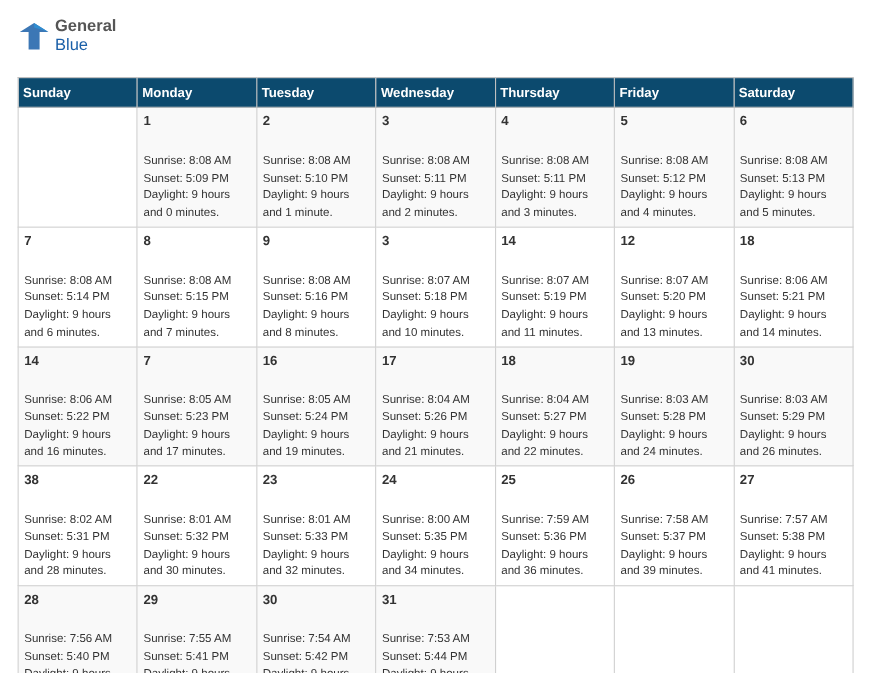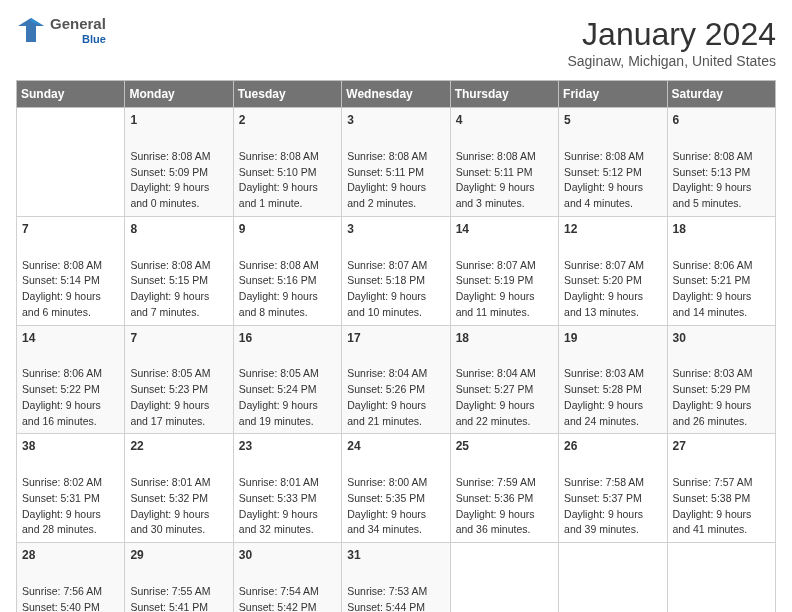--- a/index.html
+++ b/index.html
@@ -7,42 +7,41 @@
       font-family: Arial, sans-serif;
       background: #fff;
       width: 792px;
       min-height: 612px;
       padding: 16px;
     }
     .header {
       display: flex;
       align-items: flex-start;
       justify-content: space-between;
-      margin-bottom: 11px;
+      margin-bottom: 21px;
     }
     .logo {
       display: flex;
       align-items: center;
       gap: 4px;
     }
     .logo-text {
       display: flex;
       flex-direction: column;
       line-height: 1.1;
     }
     .logo-general {
       font-size: 15px;
       font-weight: bold;
       color: #555;
     }
     .logo-blue {
-      font-size: 11px;
-      font-weight: bold;
+      font-size: 15px;
+      font-weight: normal;
       color: #1a5fa8;
-      text-align: right;
     }
     .logo-bird {
       width: 30px;
       height: 28px;
     }
     .title-block {
       text-align: right;
     }
     .main-title {
       font-size: 32px;
@@ -52,21 +51,21 @@
     .subtitle {
       font-size: 14px;
       color: #555;
     }
     .calendar {
       width: 100%;
       border-collapse: collapse;
       font-size: 11px;
     }
     .calendar thead tr th {
-      background-color: #737373;
+      background-color: #0c4a6e;
       color: #fff;
       padding: 6px 4px;
       text-align: left;
       font-size: 12px;
       font-weight: bold;
       border: 1px solid #c0c0c0;
     }
     .calendar tbody tr td {
       border: 1px solid #d0d0d0;
       padding: 4px 5px;
@@ -104,24 +103,20 @@
   <div class="logo">
     <svg class="logo-bird" viewBox="0 0 30 28" xmlns="http://www.w3.org/2000/svg">
       <polygon points="15,2 28,10 20,10 20,26 10,26 10,10 2,10" fill="#1a5fa8" opacity="0.85"></polygon>
       <polygon points="15,2 28,10 22,8 15,6" fill="#2d8fd4" opacity="0.9"></polygon>
     </svg>
     <div class="logo-text">
       <span class="logo-general">General</span>
       <span class="logo-blue">Blue</span>
     </div>
   </div>
-  <div class="title-block">
-    <div class="main-title">January 2024</div>
-    <div class="subtitle">Saginaw, Michigan, United States</div>
-  </div>
 </div>
 
 <table class="calendar">
   <thead>
     <tr>
     <th>Sunday</th>
         <th>Monday</th>
         <th>Tuesday</th>
         <th>Wednesday</th>
         <th>Thursday</th>

